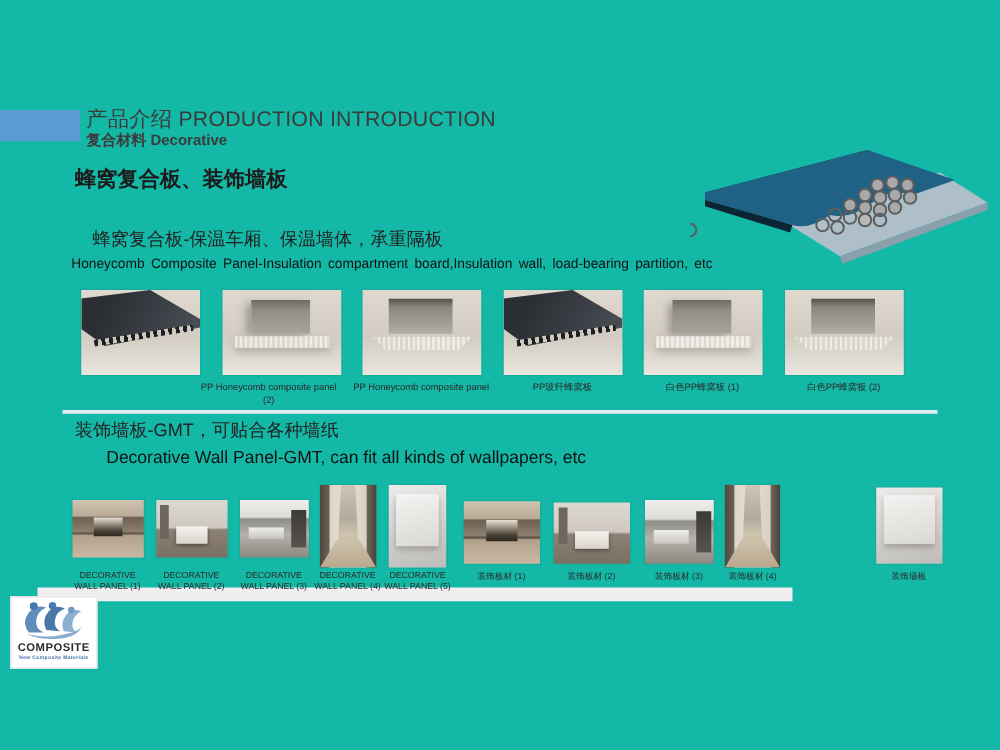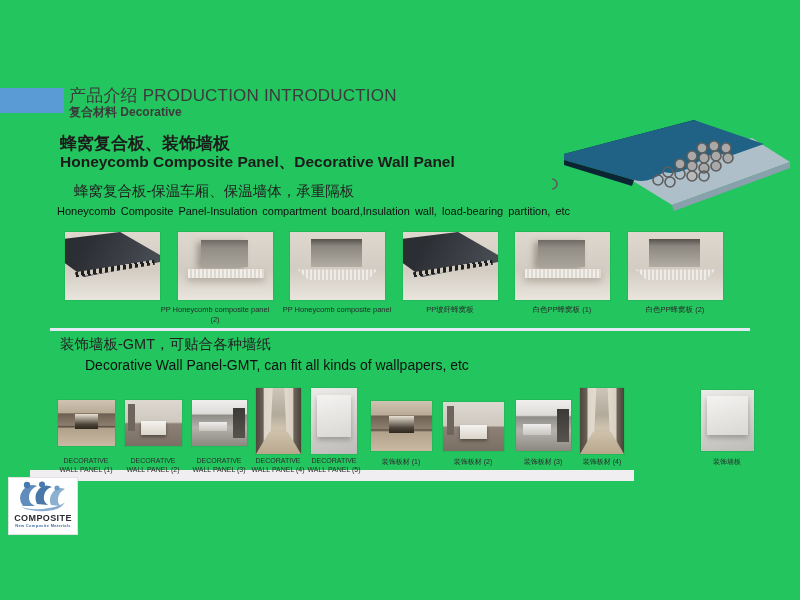--- a/index.html
+++ b/index.html
@@ -1,17 +1,17 @@
 <!DOCTYPE html>
 <html><head>
 <meta charset="utf-8">
 <style>
   html,body{margin:0;padding:0;}
   body{font-family:"Liberation Sans","DejaVu Sans",sans-serif;background:#eceaeb;}
-  .slide{position:relative;width:800px;height:600px;background:#22c55e;overflow:hidden;}
+  .slide{position:relative;width:800px;height:600px;background:#14b8a6;overflow:hidden;}
 
   
   .hdr-accent{position:absolute;left:0;top:88px;width:64px;height:25px;background:#5b9bd5;}
   .hdr-title{position:absolute;left:69px;top:84px;font-size:17px;font-weight:500;color:#3b3b3b;letter-spacing:.2px;white-space:nowrap;}
   .hdr-sub{position:absolute;left:69px;top:104px;font-size:12px;font-weight:700;color:#3b3b3b;white-space:nowrap;}
 
   
   .title-zh{position:absolute;left:60px;top:132px;font-size:17px;font-weight:700;color:#1b1b1b;white-space:nowrap;}
   .title-en{position:absolute;left:60px;top:152px;font-size:15.5px;font-weight:700;color:#1b1b1b;white-space:nowrap;}
 
@@ -60,21 +60,20 @@
 </head>
 <body>
 
 <div class="slide">
 
   <div class="hdr-accent"></div>
   <div class="hdr-title">产品介绍 PRODUCTION INTRODUCTION</div>
   <div class="hdr-sub">复合材料 Decorative</div>
 
   <div class="title-zh">蜂窝复合板、装饰墙板</div>
-  <div class="title-en">Honeycomb Composite Panel、Decorative Wall Panel</div>
 
   <svg style="position:absolute;left:552px;top:110px;" width="245" height="102" viewBox="0 0 245 102">
     <polygon points="60,58 200,28 238,52 120,95" fill="#aebfc9"></polygon>
     <polygon points="120,95 238,52 238,58 122,101" fill="#8aa0ac"></polygon>
     <polygon points="12,44 142,10 150,14 22,49" fill="#0e2c3d"></polygon>
     <path d="M12,44 L142,10 L212,34 L178,46 Q160,40 146,52 Q128,66 112,62 Q96,74 82,70 L12,50 Z" fill="#1f6286"></path>
     <path d="M12,50 L82,70 L80,76 L12,55 Z" fill="#0b2535"></path>
     <g stroke="#5d5d5d" stroke-width="1.6" fill="#a9a9a9">
       <circle cx="150" cy="38" r="5"></circle>
         <circle cx="162" cy="36" r="5"></circle>

